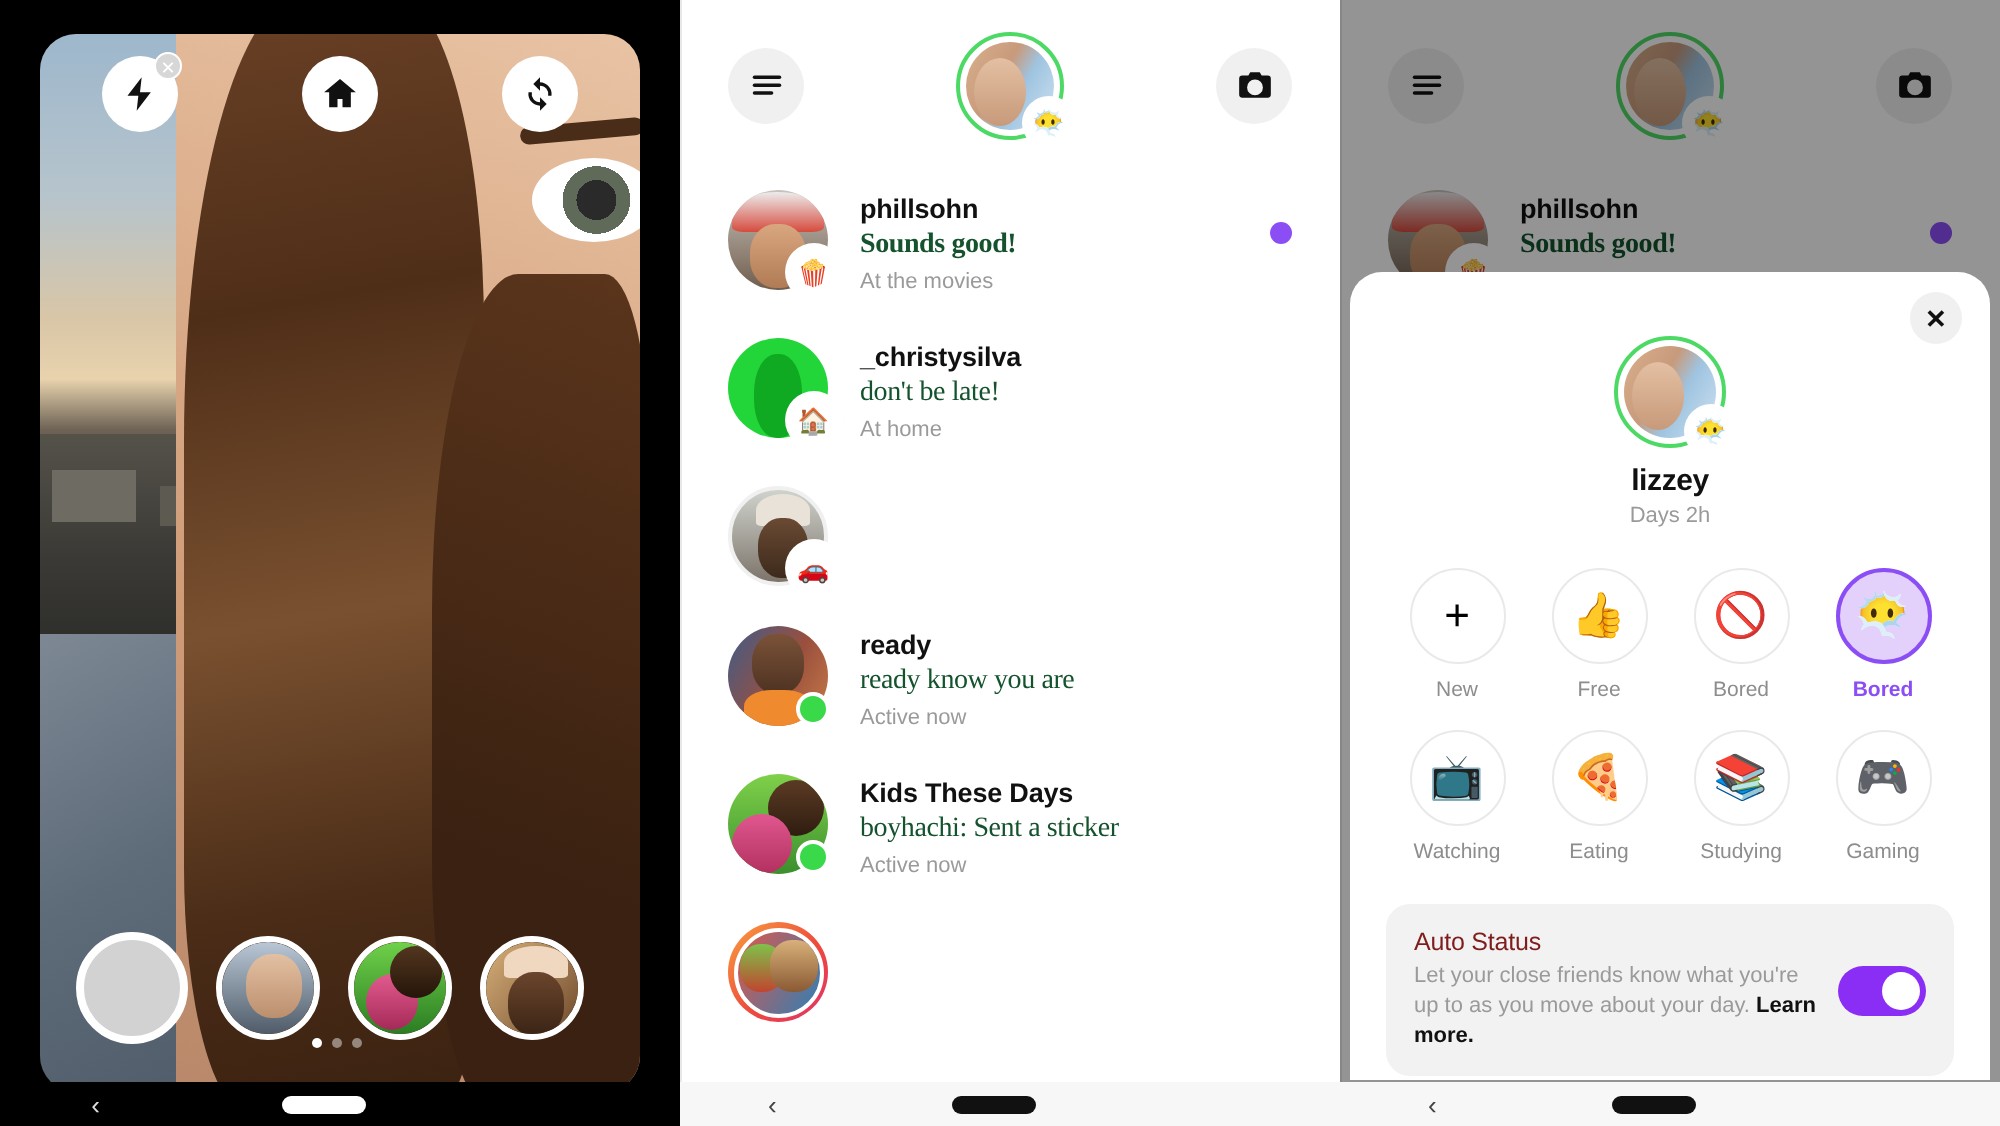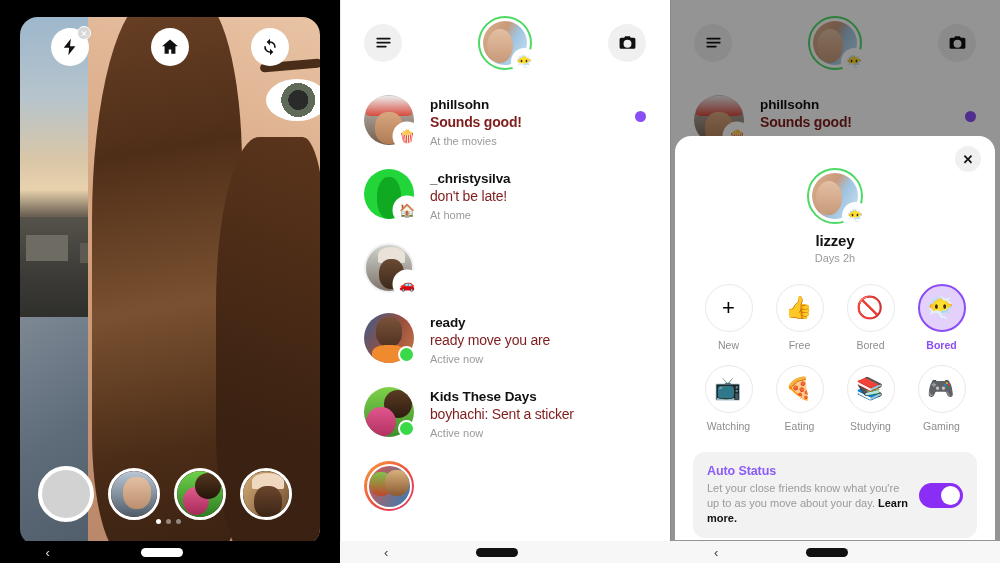--- a/index.html
+++ b/index.html
@@ -82,21 +82,21 @@
   .av-ring { padding:2.5px; border-radius:50%;
     background:linear-gradient(135deg,#f9a03f,#ee4b3b 55%,#e1306c); }
   .av-ring .av { width:45px; height:45px; border:2px solid #fff; }
   .emoji-badge { position:absolute; right:-5px; bottom:-3px; width:24px; height:24px; border-radius:50%;
     background:#fff; display:flex; align-items:center; justify-content:center; font-size:13px;
     box-shadow:0 0 0 2.5px #fff, 0 0 3px rgba(0,0,0,.12); }
   .online-dot { position:absolute; right:-1px; bottom:0px; width:17px; height:17px; border-radius:50%;
     background:#3ad94a; border:2.5px solid #fff; }
   .chat-text { flex:1; min-width:0; padding-top:1px; }
   .chat-name { font-size:13.5px; font-weight:bold; color:#111; line-height:17px; letter-spacing:-.1px; }
-  .chat-msg { font-size:14px; color:#7f1d1d; line-height:19px; letter-spacing:-.2px; }
+  .chat-msg { font-size:14px; color:#14532d; line-height:19px; letter-spacing:-.2px;font-family:Liberation Serif, serif; }
   .chat-msg.bold { font-weight:bold; }
   .chat-sub { font-size:11px; color:#9a9a9a; line-height:16px; margin-top:1px; }
   .unread { width:11px; height:11px; border-radius:50%; background:#8b4ef5; flex:none; margin-top:16px; }
 
   
   .a-phill{background:linear-gradient(#c9c3bb,#6f5d4d);}
   .a-phill:before{content:"";position:absolute;left:2px;top:1px;width:46px;height:20px;
     background:linear-gradient(#ececec,#d64b3e);border-radius:50% 50% 12% 12%;}
   .a-phill:after{content:"";position:absolute;left:11px;top:17px;width:28px;height:32px;border-radius:45%;
     background:linear-gradient(#d9a77f,#b07b55);}
@@ -149,21 +149,21 @@
   .sheet-sub { font-size:11px; color:#9a9a9a; margin-top:3px; }
   .status-grid { display:grid; grid-template-columns:repeat(4,1fr); row-gap:14px; margin-top:20px; }
   .status-item { display:flex; flex-direction:column; align-items:center; gap:7px; }
   .status-circle { width:48px; height:48px; border-radius:50%; border:1.5px solid #e9e9e9;
     display:flex; align-items:center; justify-content:center; font-size:22px; background:#fff; }
   .status-item.sel .status-circle { background:#e3d0fb; border:2px solid #8b4ef5; }
   .status-lbl { font-size:10.5px; color:#8d8d8d; }
   .status-item.sel .status-lbl { color:#8b4ef5; font-weight:bold; }
   .auto-card { margin-top:20px; background:#f2f2f2; border-radius:12px; padding:12px 14px;
     display:flex; align-items:center; gap:10px; }
-  .auto-title { font-size:12.5px; font-weight:bold; color:#8b5cf6; letter-spacing:-.1px; }
+  .auto-title { font-size:12.5px; font-weight:normal; color:#7f1d1d; letter-spacing:-.1px; }
   .auto-desc { font-size:11px; color:#9a9a9a; line-height:15px; margin-top:3px; }
   .auto-desc b { color:#111; }
   .toggle { width:44px; height:25px; border-radius:14px; background:#8b2ef5; position:relative; flex:none; }
   .toggle .knob { position:absolute; right:3px; top:3px; width:19px; height:19px; border-radius:50%;
     background:#fff; }
 
   
   .navbar { position:absolute; left:0; right:0; bottom:0; height:22px; background:#f7f7f7;
     display:flex; align-items:center; justify-content:space-around; }
   .navbar.dark { background:#000; }
@@ -294,21 +294,21 @@
         </div>
       </div>
 
       <div class="chat-row">
         <div class="av-wrap">
           <div class="av a-deitch"></div>
           <div class="online-dot"></div>
         </div>
         <div class="chat-text">
           <div class="chat-name">ready</div>
-          <div class="chat-msg">ready move you are</div>
+          <div class="chat-msg">ready know you are</div>
           <div class="chat-sub">Active now</div>
         </div>
       </div>
 
       <div class="chat-row">
         <div class="av-wrap">
           <div class="av a-kids"></div>
           <div class="online-dot"></div>
         </div>
         <div class="chat-text">

